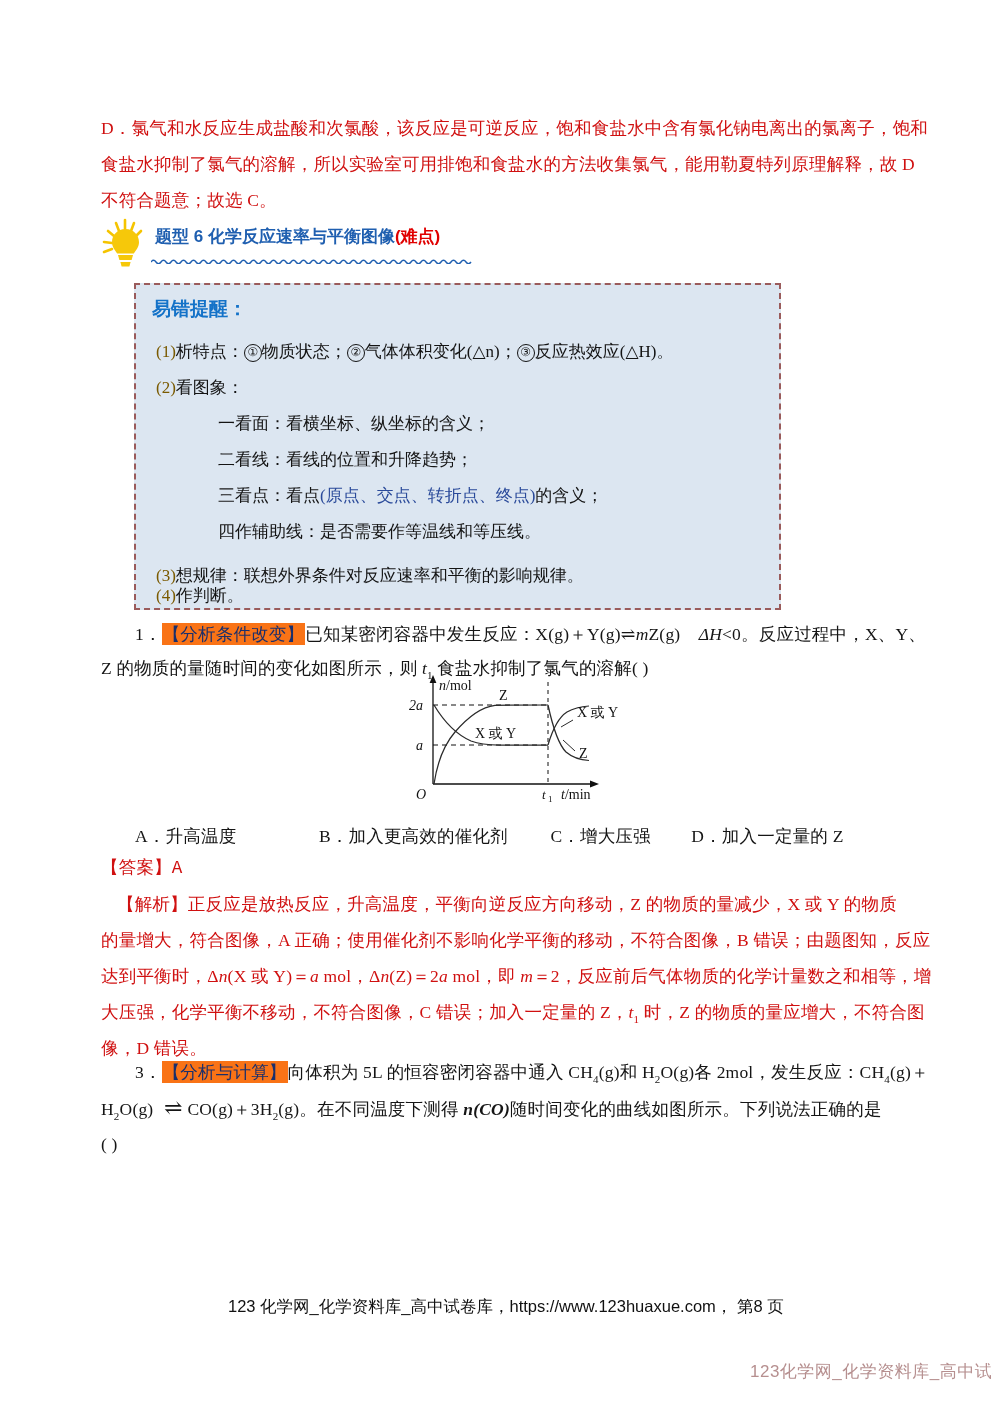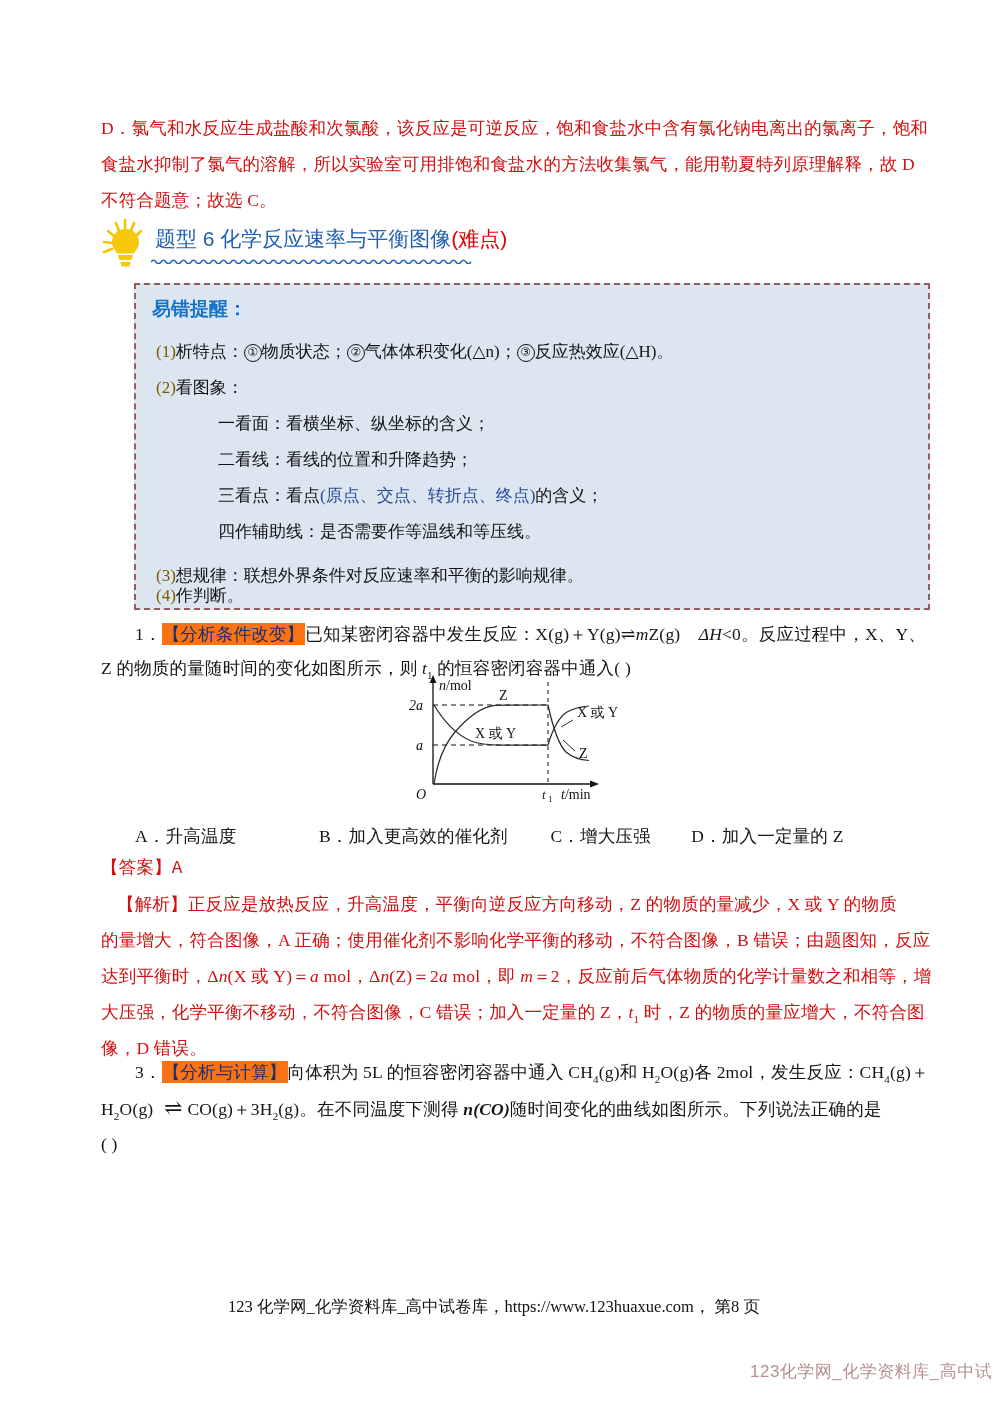--- a/index.html
+++ b/index.html
@@ -48,22 +48,22 @@
     left: 0;
     top: 2px;
     width: 56px;
     height: 54px;
   }
   .section-title {
     position: absolute;
     left: 56px;
     top: 9px;
     font-family: "Liberation Sans", sans-serif;
-    font-size: 21px;
-    font-weight: normal;
+    font-size: 17px;
+    font-weight: bold;
     white-space: nowrap;
     text-align: right;
   }
   .st-blue {
     color: #1f5fb0;
     border-bottom: 0;
     position: relative;
     padding-bottom: 2px;
   }
   .st-red { color: #e00000; position: relative; }
@@ -73,21 +73,21 @@
     top: 42px;
     width: 322px;
     height: 6px;
   }
 
   
   .tipbox {
     position: absolute;
     left: 117px;
     top: 283px;
-    width: 796px;
+    width: 647px;
     height: 327px;
     background: #dce6f1;
     border: 2px dashed #9a5b5b;
     box-sizing: border-box;
   }
   .tip-title {
     position: absolute;
     left: 16px;
     top: 11px;
     font-family: "Liberation Sans", sans-serif;
@@ -130,21 +130,21 @@
     top: 672px;
     width: 230px;
     height: 132px;
   }
 
   
   .footer {
     position: absolute;
     left: 211px;
     top: 1296px;
-    font-family: Liberation Serif, serif;
+    font-family: Liberation Sans, sans-serif;
     font-size: 16.5px;
     color: #111;
     white-space: nowrap;
   }
   .watermark {
     position: absolute;
     left: 733px;
     top: 1360px;
     font-family: "Liberation Sans", sans-serif;
     font-size: 17px;
@@ -212,21 +212,21 @@
     <div class="tip-line" style="left:20px; top:300px;">
       <span class="num">(4)</span><span>作判断。</span>
     </div>
   </div>
 
   <div class="para black" style="left:118px; top:616px; width:860px;">
     <span>1．</span><span class="tag">【分析条件改变】</span><span>已知某密闭容器中发生反应：X(g)＋Y(g)</span><span>⇌</span><span class="ital">m</span><span>Z(g)</span>&nbsp;&nbsp;&nbsp;&nbsp;<span class="ital">ΔH</span><span>&lt;0。反应过程中，X、Y、</span>
   </div>
 
   <div class="para black" style="left:84px; top:650px; width:860px;">
-    <span>Z 的物质的量随时间的变化如图所示，则 </span><span class="ital">t</span><span class="sub">1</span><span> 的恒容密闭容器中通入(      )</span>
+    <span>Z 的物质的量随时间的变化如图所示，则 </span><span class="ital">t</span><span class="sub">1</span><span> 食盐水抑制了氯气的溶解(      )</span>
   </div>
 
   <div class="chart-wrap">
     <svg viewBox="0 0 230 132" width="230" height="132">
 
       <line x1="30" y1="8" x2="30" y2="112" stroke="#111" stroke-width="1.3"></line>
       <polygon points="30,3 26.6,11 33.4,11" fill="#111"></polygon>
       <line x1="30" y1="112" x2="190" y2="112" stroke="#111" stroke-width="1.3"></line>
       <polygon points="196,112 187,108.6 187,115.4" fill="#111"></polygon>
 

